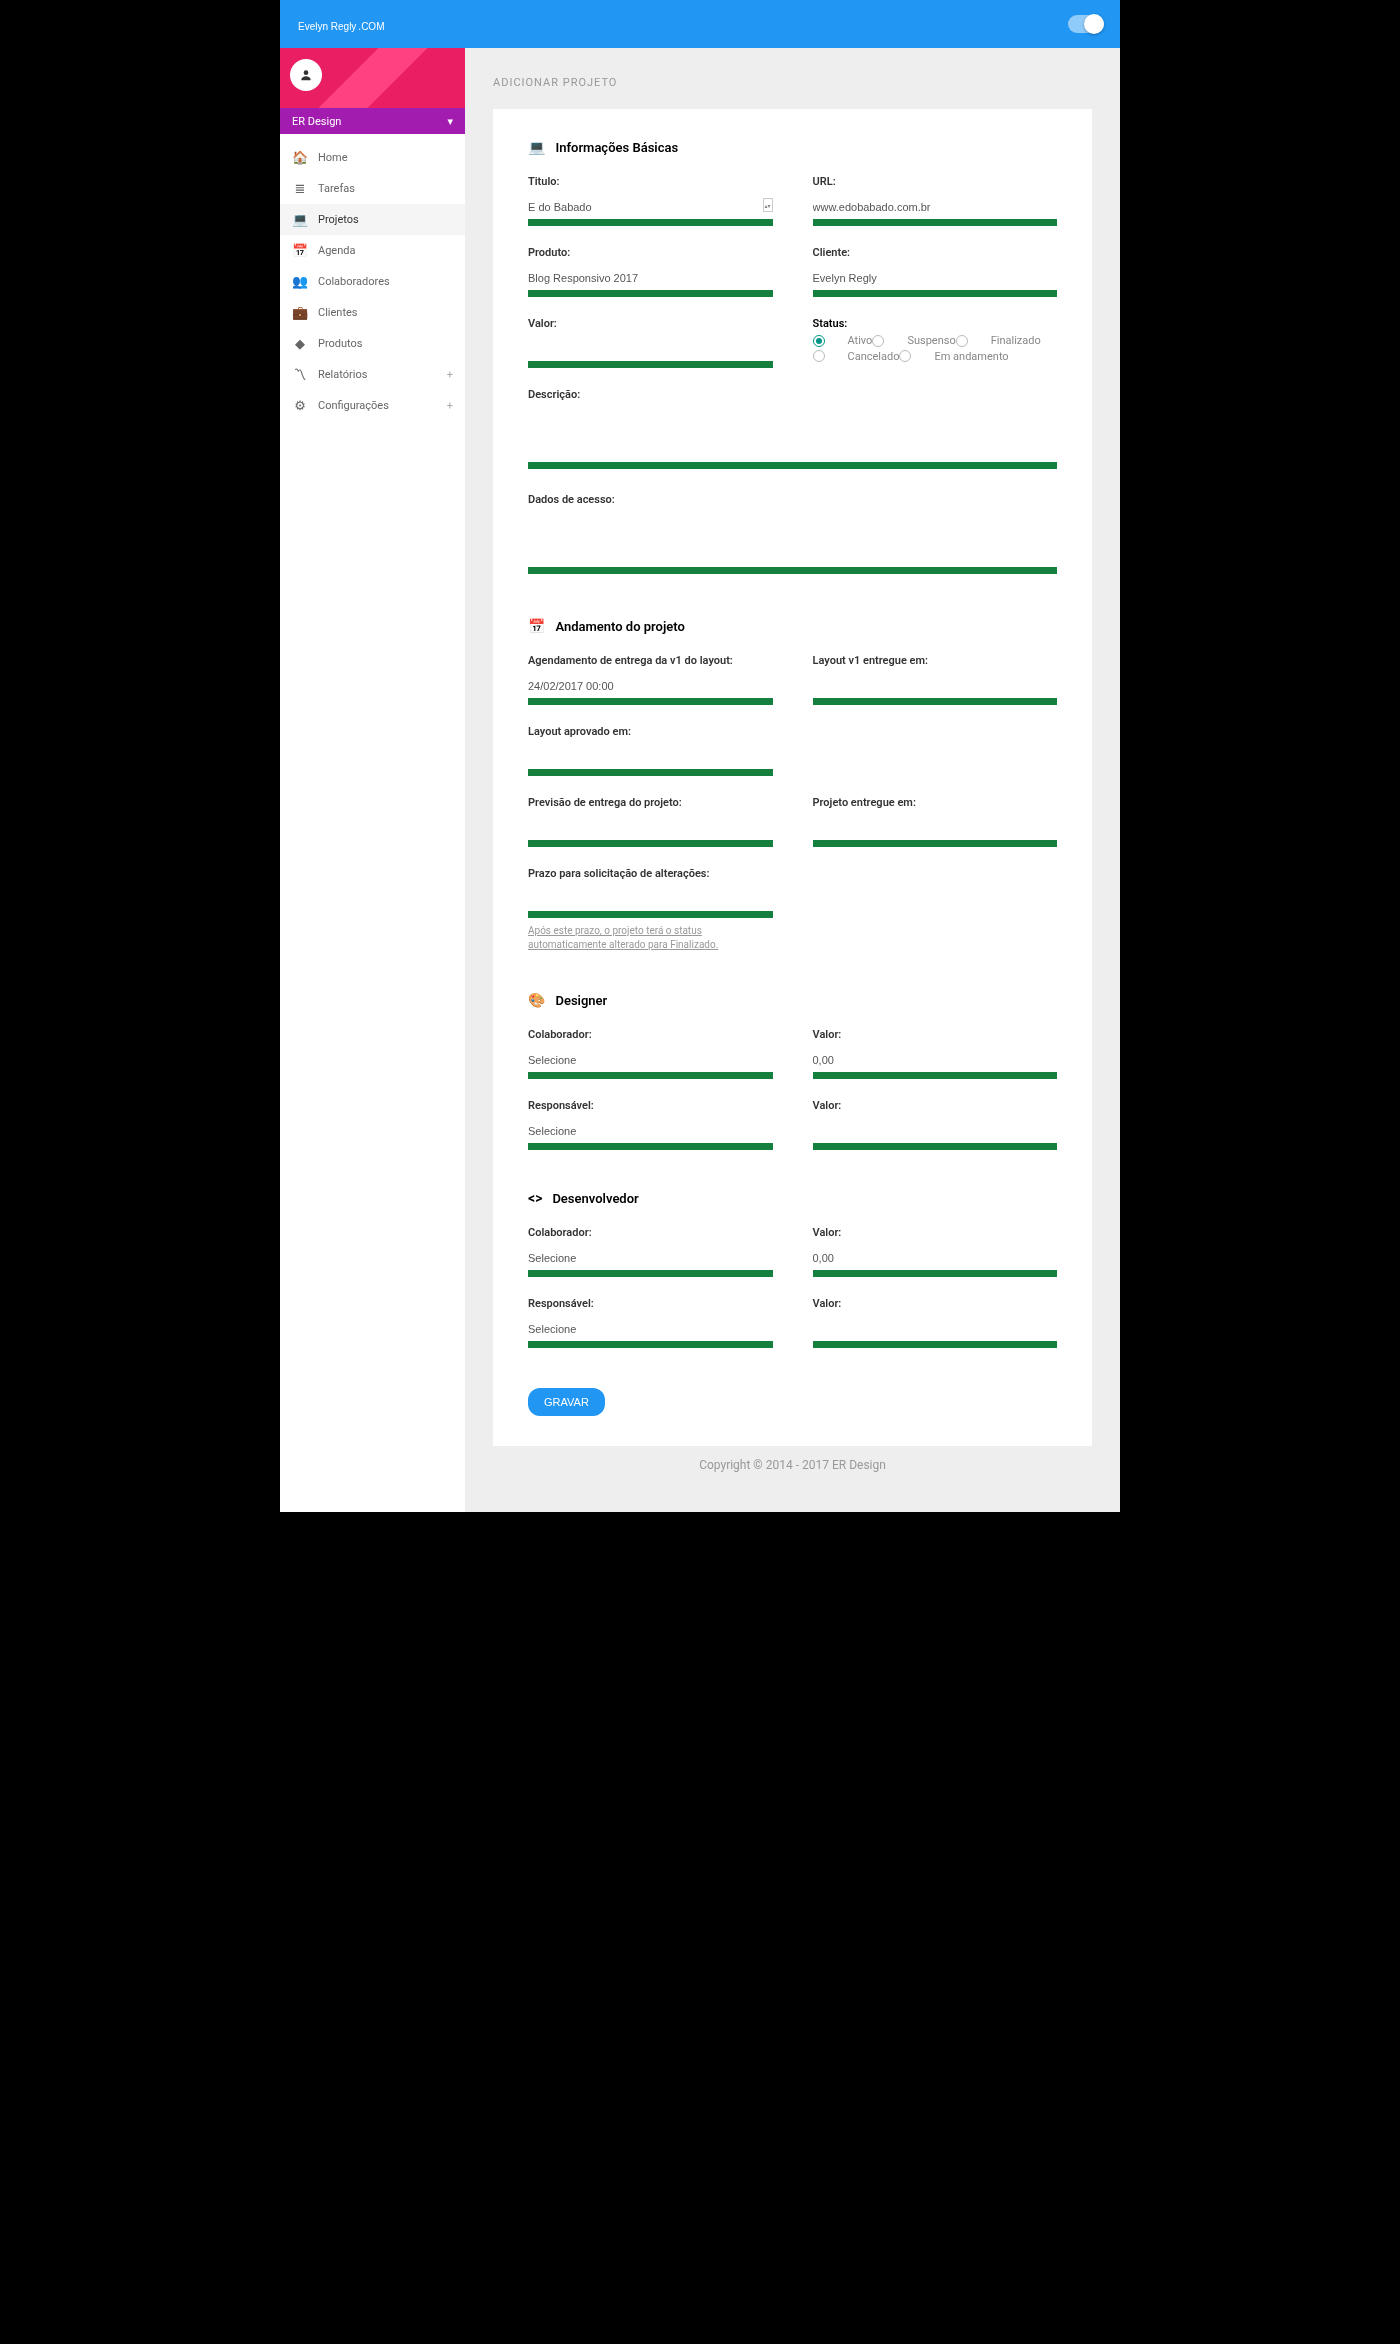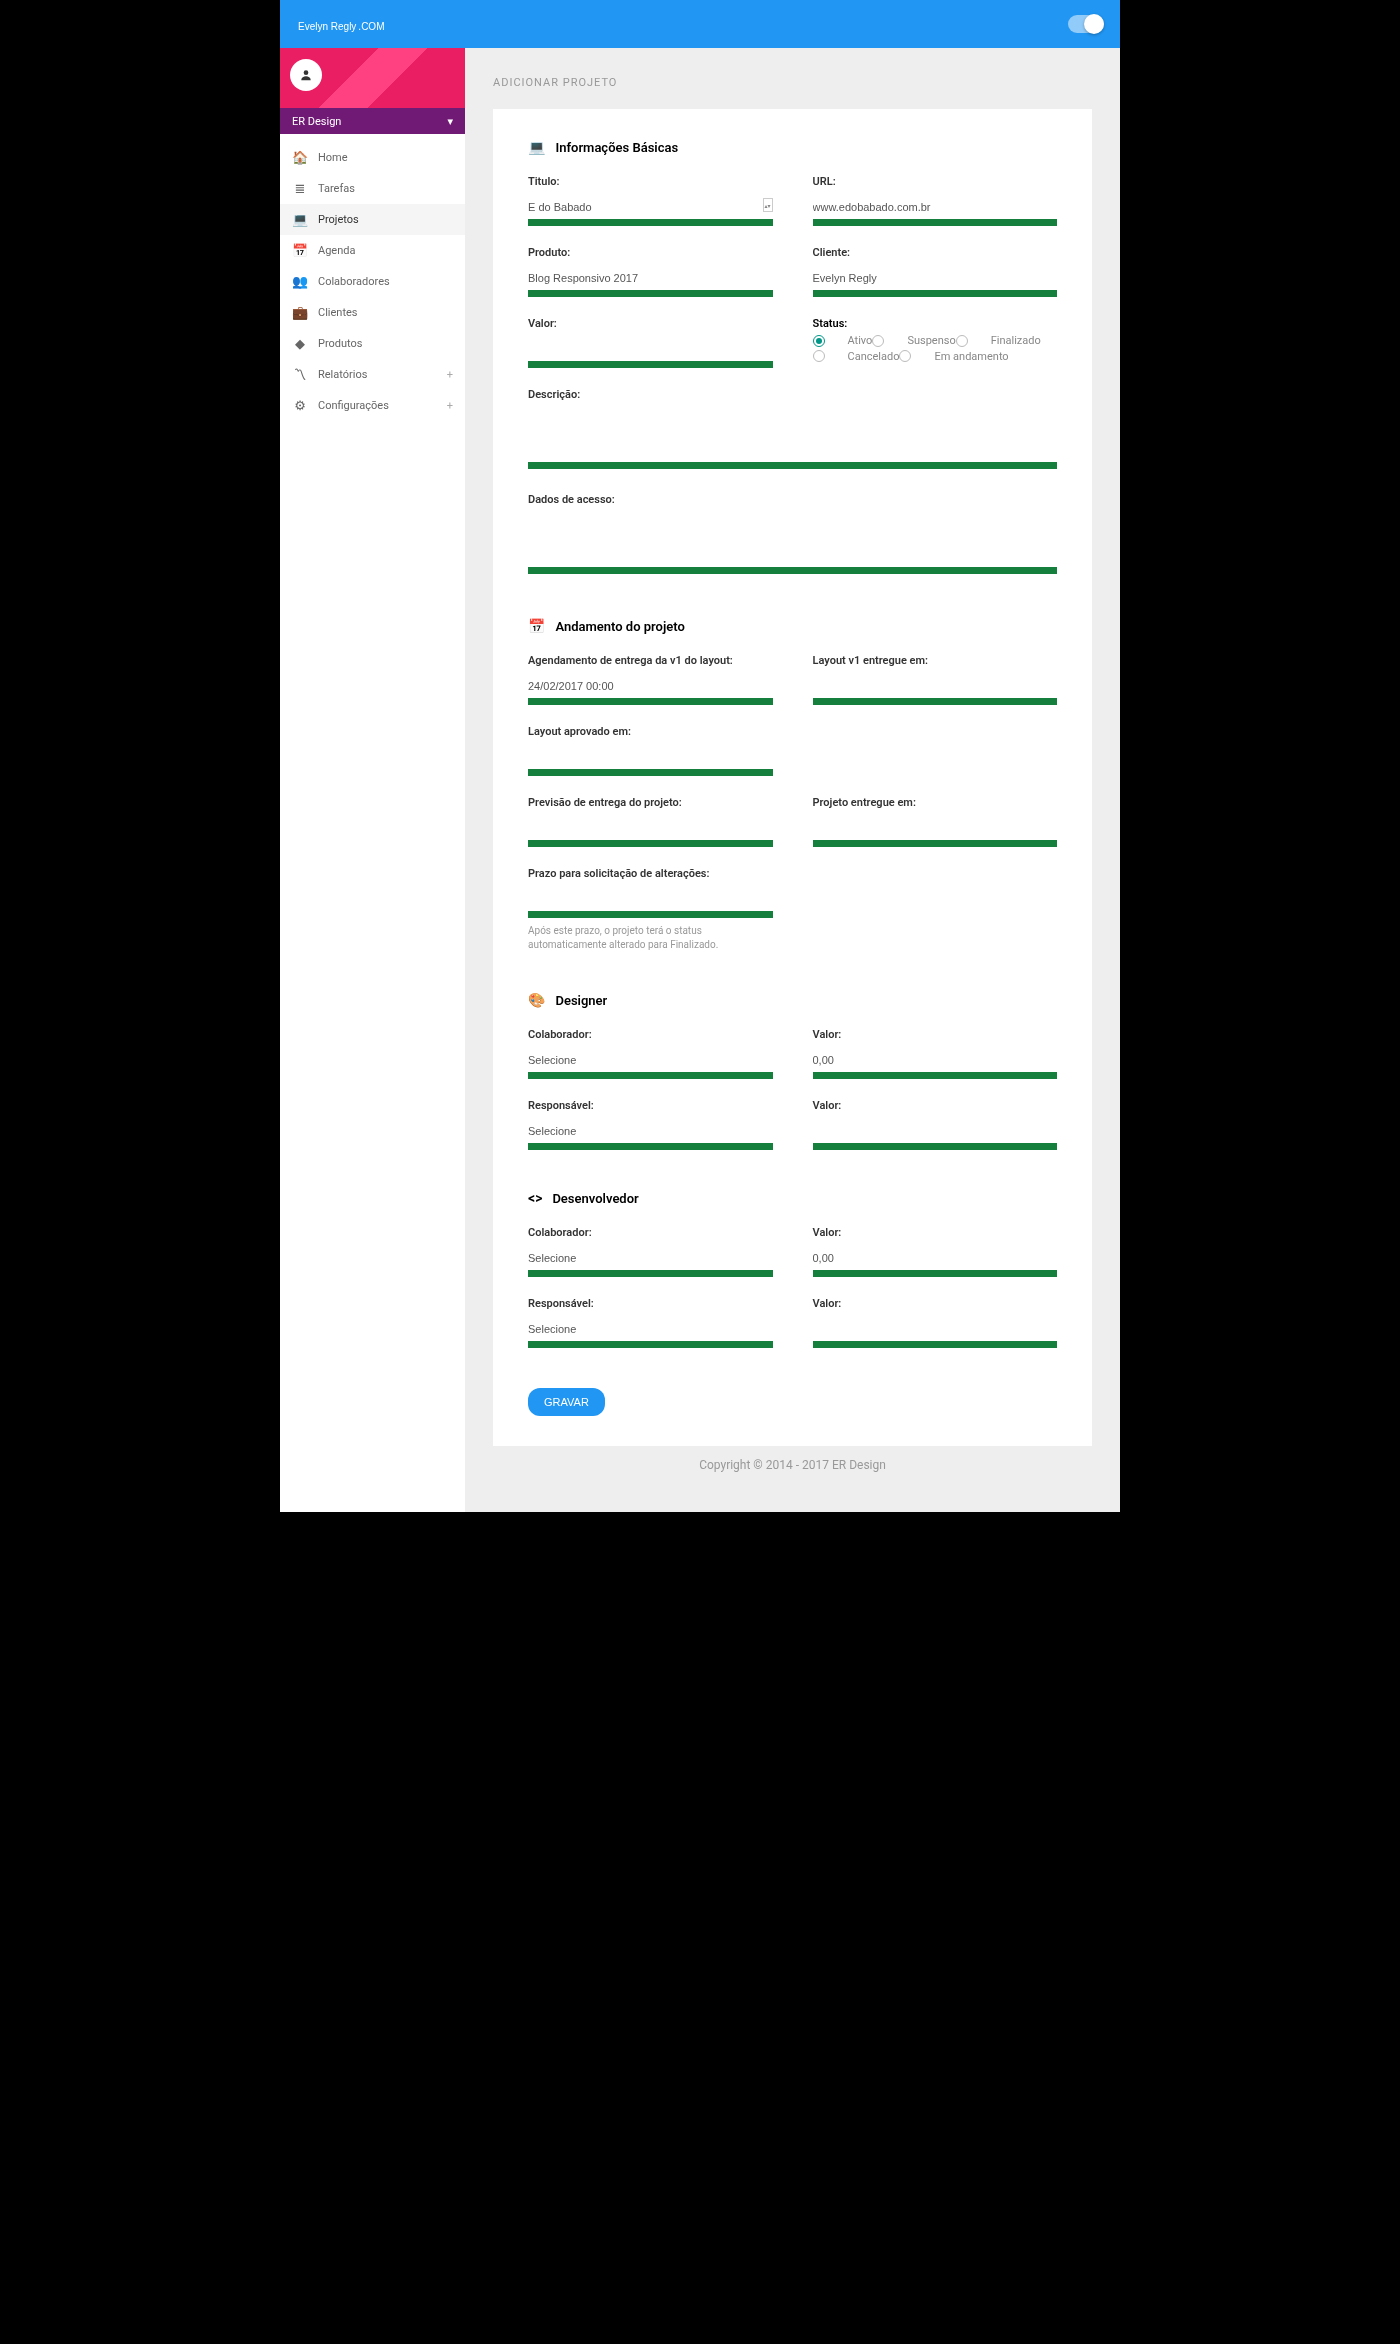--- a/index.html
+++ b/index.html
@@ -7,37 +7,37 @@
 .app { width: 840px; margin: 0 auto; background: #eee; position: relative; }
 .topbar { height: 48px; background: #2196F3; display: flex; align-items: center; padding: 0 16px; justify-content: space-between; }
 .logo { font-family: cursive; font-style: italic; color: #fff; font-size: 18px; }
 .logo span { font-family: sans-serif; font-style: normal; font-size: 10px; margin-left: 2px; }
 .toggle { width: 36px; height: 18px; background: rgba(255,255,255,0.5); border-radius: 9px; position: relative; cursor: pointer; }
 .toggle-knob { position: absolute; right: 0; top: -1px; width: 20px; height: 20px; background: #fff; border-radius: 50%; box-shadow: 0 1px 3px rgba(0,0,0,0.3); }
 .layout { display: flex; }
 .sidebar { width: 185px; background: #fff; flex-shrink: 0; }
 .sidebar-header { height: 60px; background: linear-gradient(135deg, #e91e63 0%, #e91e63 40%, #ff4081 40%, #ff4081 60%, #e91e63 60%); position: relative; display: flex; align-items: center; padding-left: 10px; }
 .avatar-circle { width: 32px; height: 32px; border-radius: 50%; background: #fff; border: 3px solid rgba(255,255,255,0.5); display: flex; align-items: center; justify-content: center; margin-top: -6px; }
-.sidebar-brand { height: 26px; background: #701a75; color: #fff; display: flex; align-items: center; justify-content: space-between; padding: 12px 12px; font-size: 11px; }
+.sidebar-brand { height: 26px; background: #a21caf; color: #fff; display: flex; align-items: center; justify-content: space-between; padding: 12px 12px; font-size: 11px; }
 .sidebar-nav { padding: 8px 0; }
 .nav-item { display: flex; align-items: center; padding: 8px 12px; font-size: 11px; color: #666; cursor: pointer; }
 .nav-item.active { background: #f5f5f5; color: #333; }
 .nav-item .icon { width: 16px; margin-right: 10px; display: inline-flex; align-items: center; justify-content: center; font-size: 13px; }
 .nav-item .plus { margin-left: auto; color: #aaa; }
 .main { flex: 1; padding: 28px; }
 .page-title { font-size: 11px; color: #999; letter-spacing: 1px; margin-bottom: 20px; }
 .card { background: #fff; padding: 30px 35px; }
 .section-title { display: flex; align-items: center; font-size: 13px; font-weight: 600; margin-bottom: 20px; }
 .section-title .icon { margin-right: 10px; font-size: 14px; }
 .row { display: flex; gap: 40px; margin-bottom: 20px; }
 .col { flex: 1; }
 .field-label { font-size: 11px; font-weight: 600; color: #333; margin-bottom: 8px; display: block; }
 .field-input { width: 100%; border: none; border-bottom: 7px solid #15803d; padding: 4px 0 6px; font-size: 11px; color: #555; background: transparent; outline: none; }
 .tall { min-height: 60px; resize: none; font-family: inherit; }
-.helper { font-size: 10px; color: #999; margin-top: 6px; line-height: 1.4; }
+.helper { font-size: 10px; color: #999; margin-top: 6px; line-height: 1.4; text-decoration: underline; }
 .section-gap { margin-top: 40px; }
 .status-row { display: flex; align-items: center; flex-wrap: wrap; gap: 4px 14px; font-size: 11px; }
 .status-label { font-weight: 600; margin-right: 18px; }
 .radio-wrap { display: inline-flex; align-items: center; gap: 23px; color: #888; cursor: pointer; }
 .radio { width: 12px; height: 12px; border: 1.5px solid #bbb; border-radius: 50%; display: inline-block; position: relative; }
 .radio.checked { border-color: #009688; }
 .radio.checked::after { content: ""; position: absolute; inset: 2px; background: #009688; border-radius: 50%; }
 .btn { background: #2196F3; color: #fff; border: none; padding: 8px 16px; font-size: 11px; border-radius: 12px; cursor: pointer; margin-top: 20px; }
 .footer { text-align: center; font-size: 12px; color: #999; padding: 12px 0; }
 .input-wrap { position: relative; }

